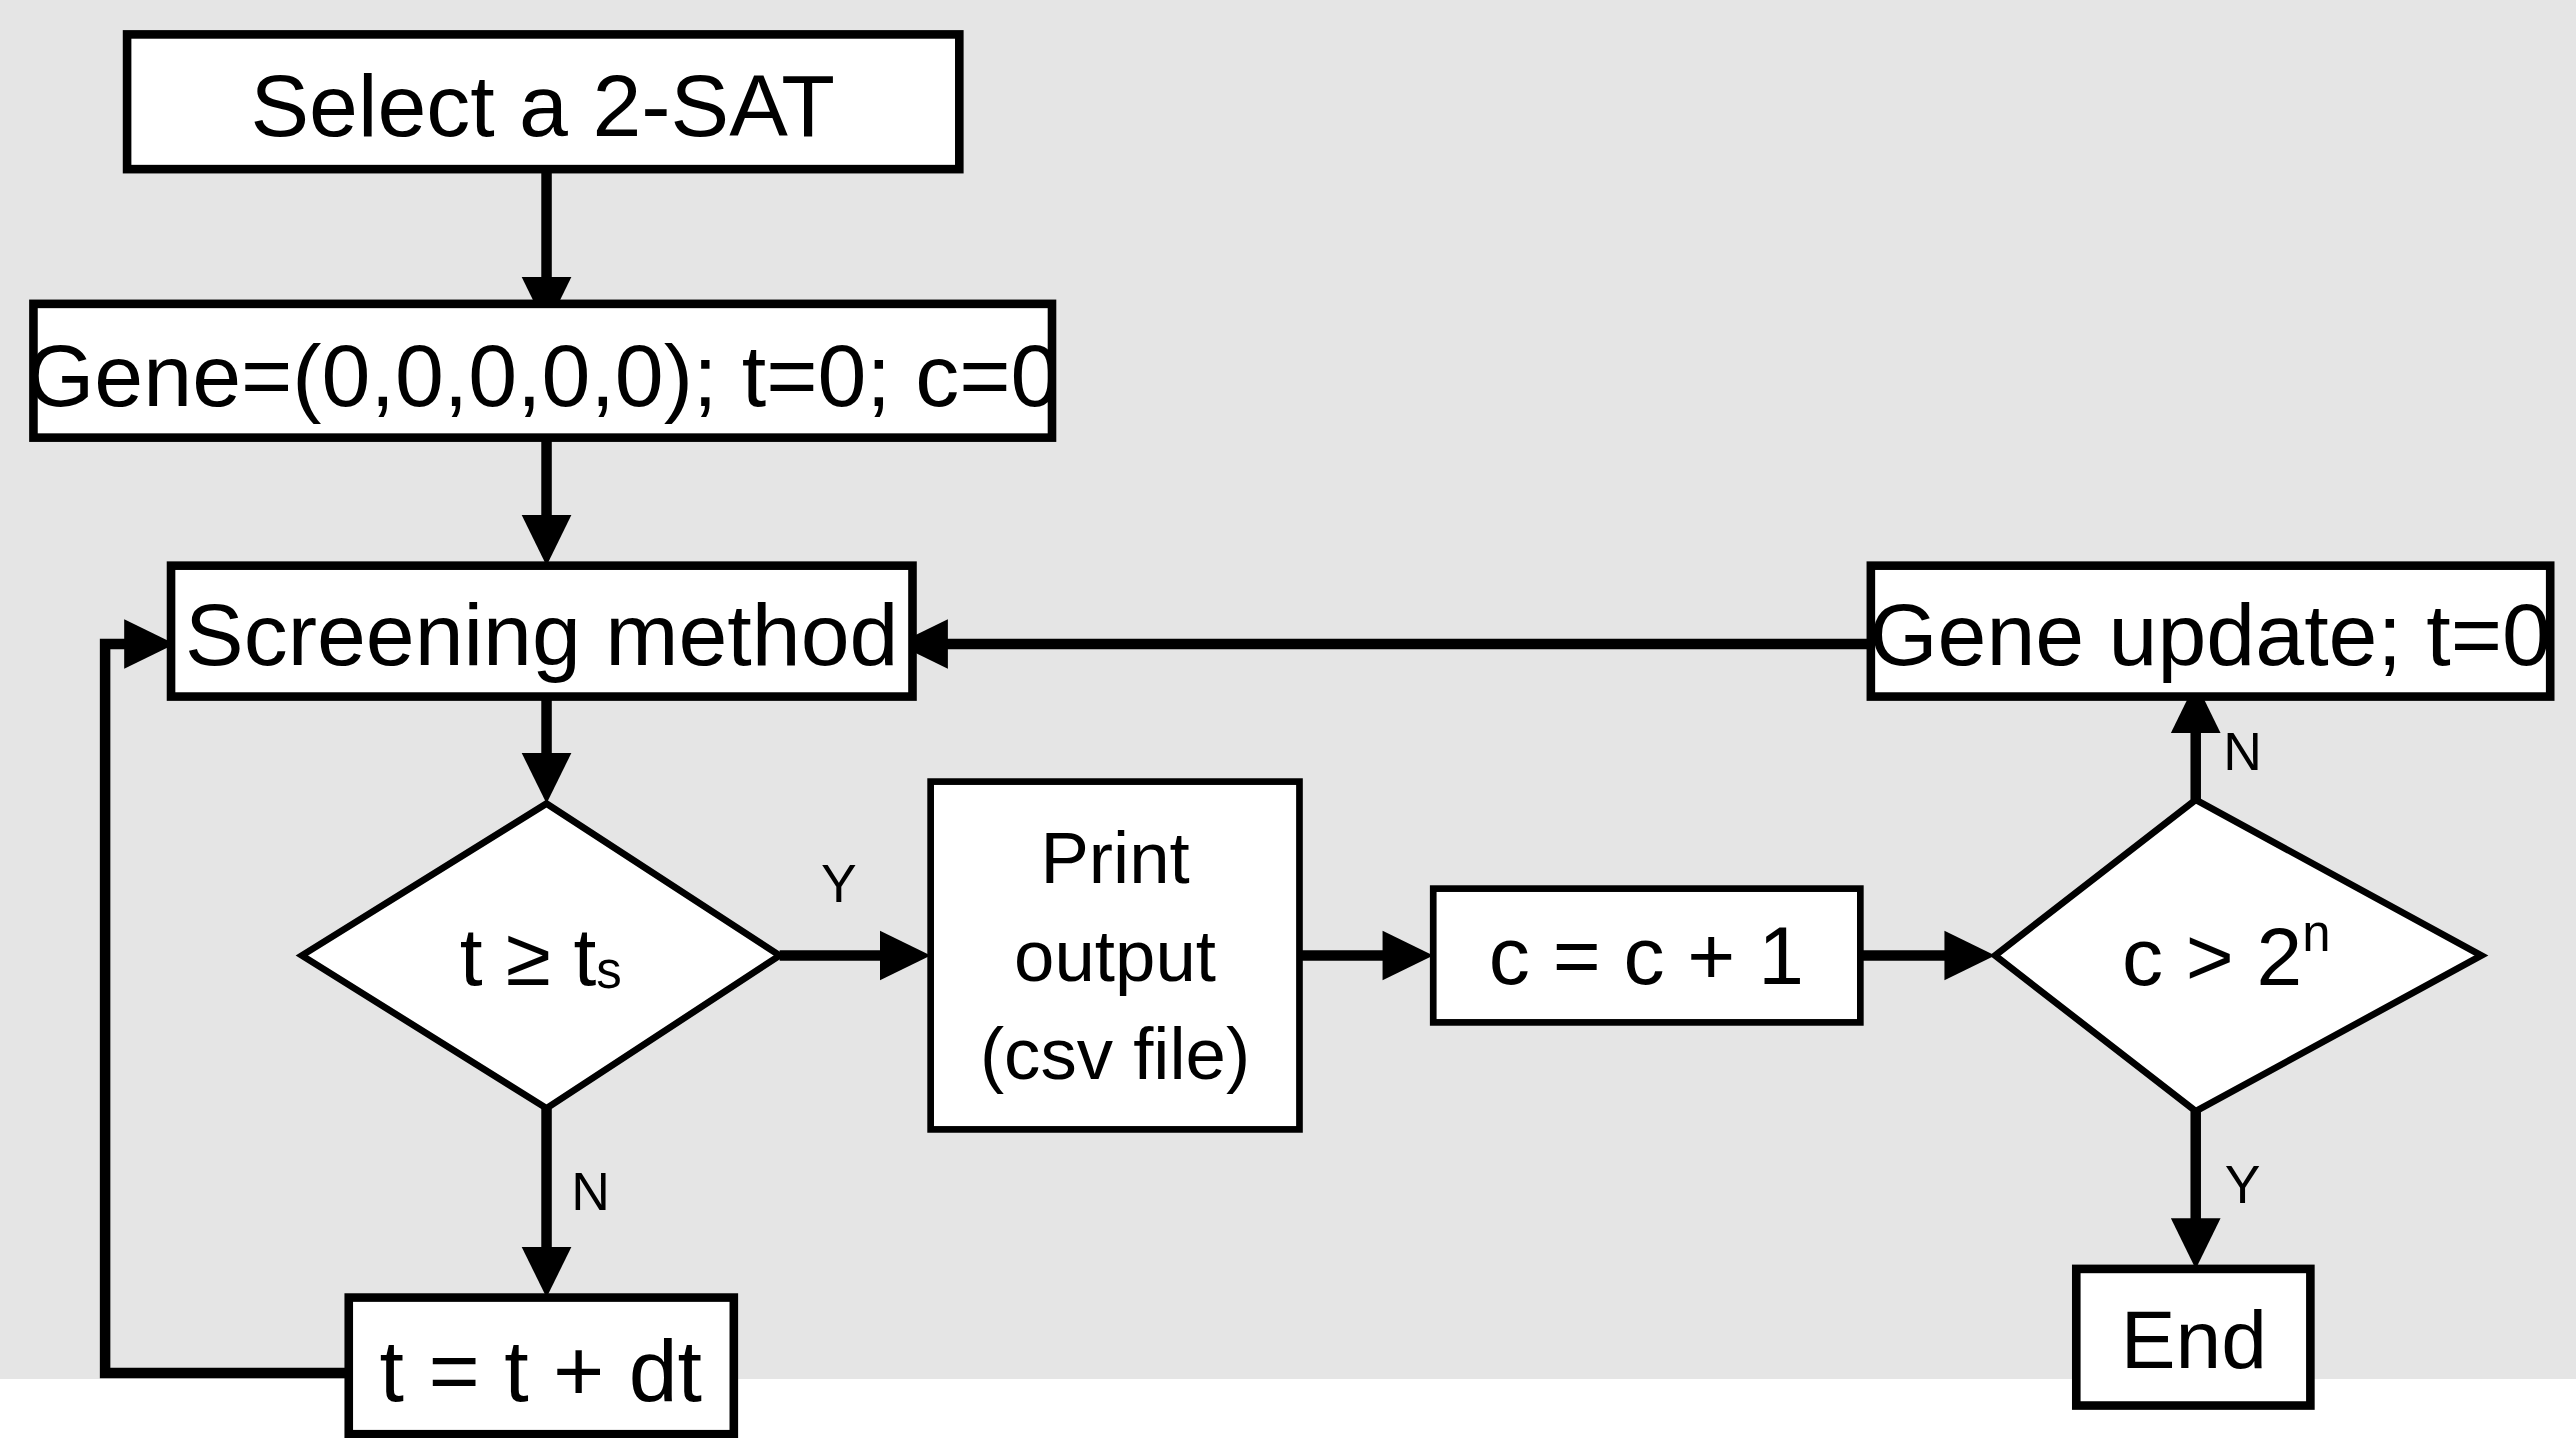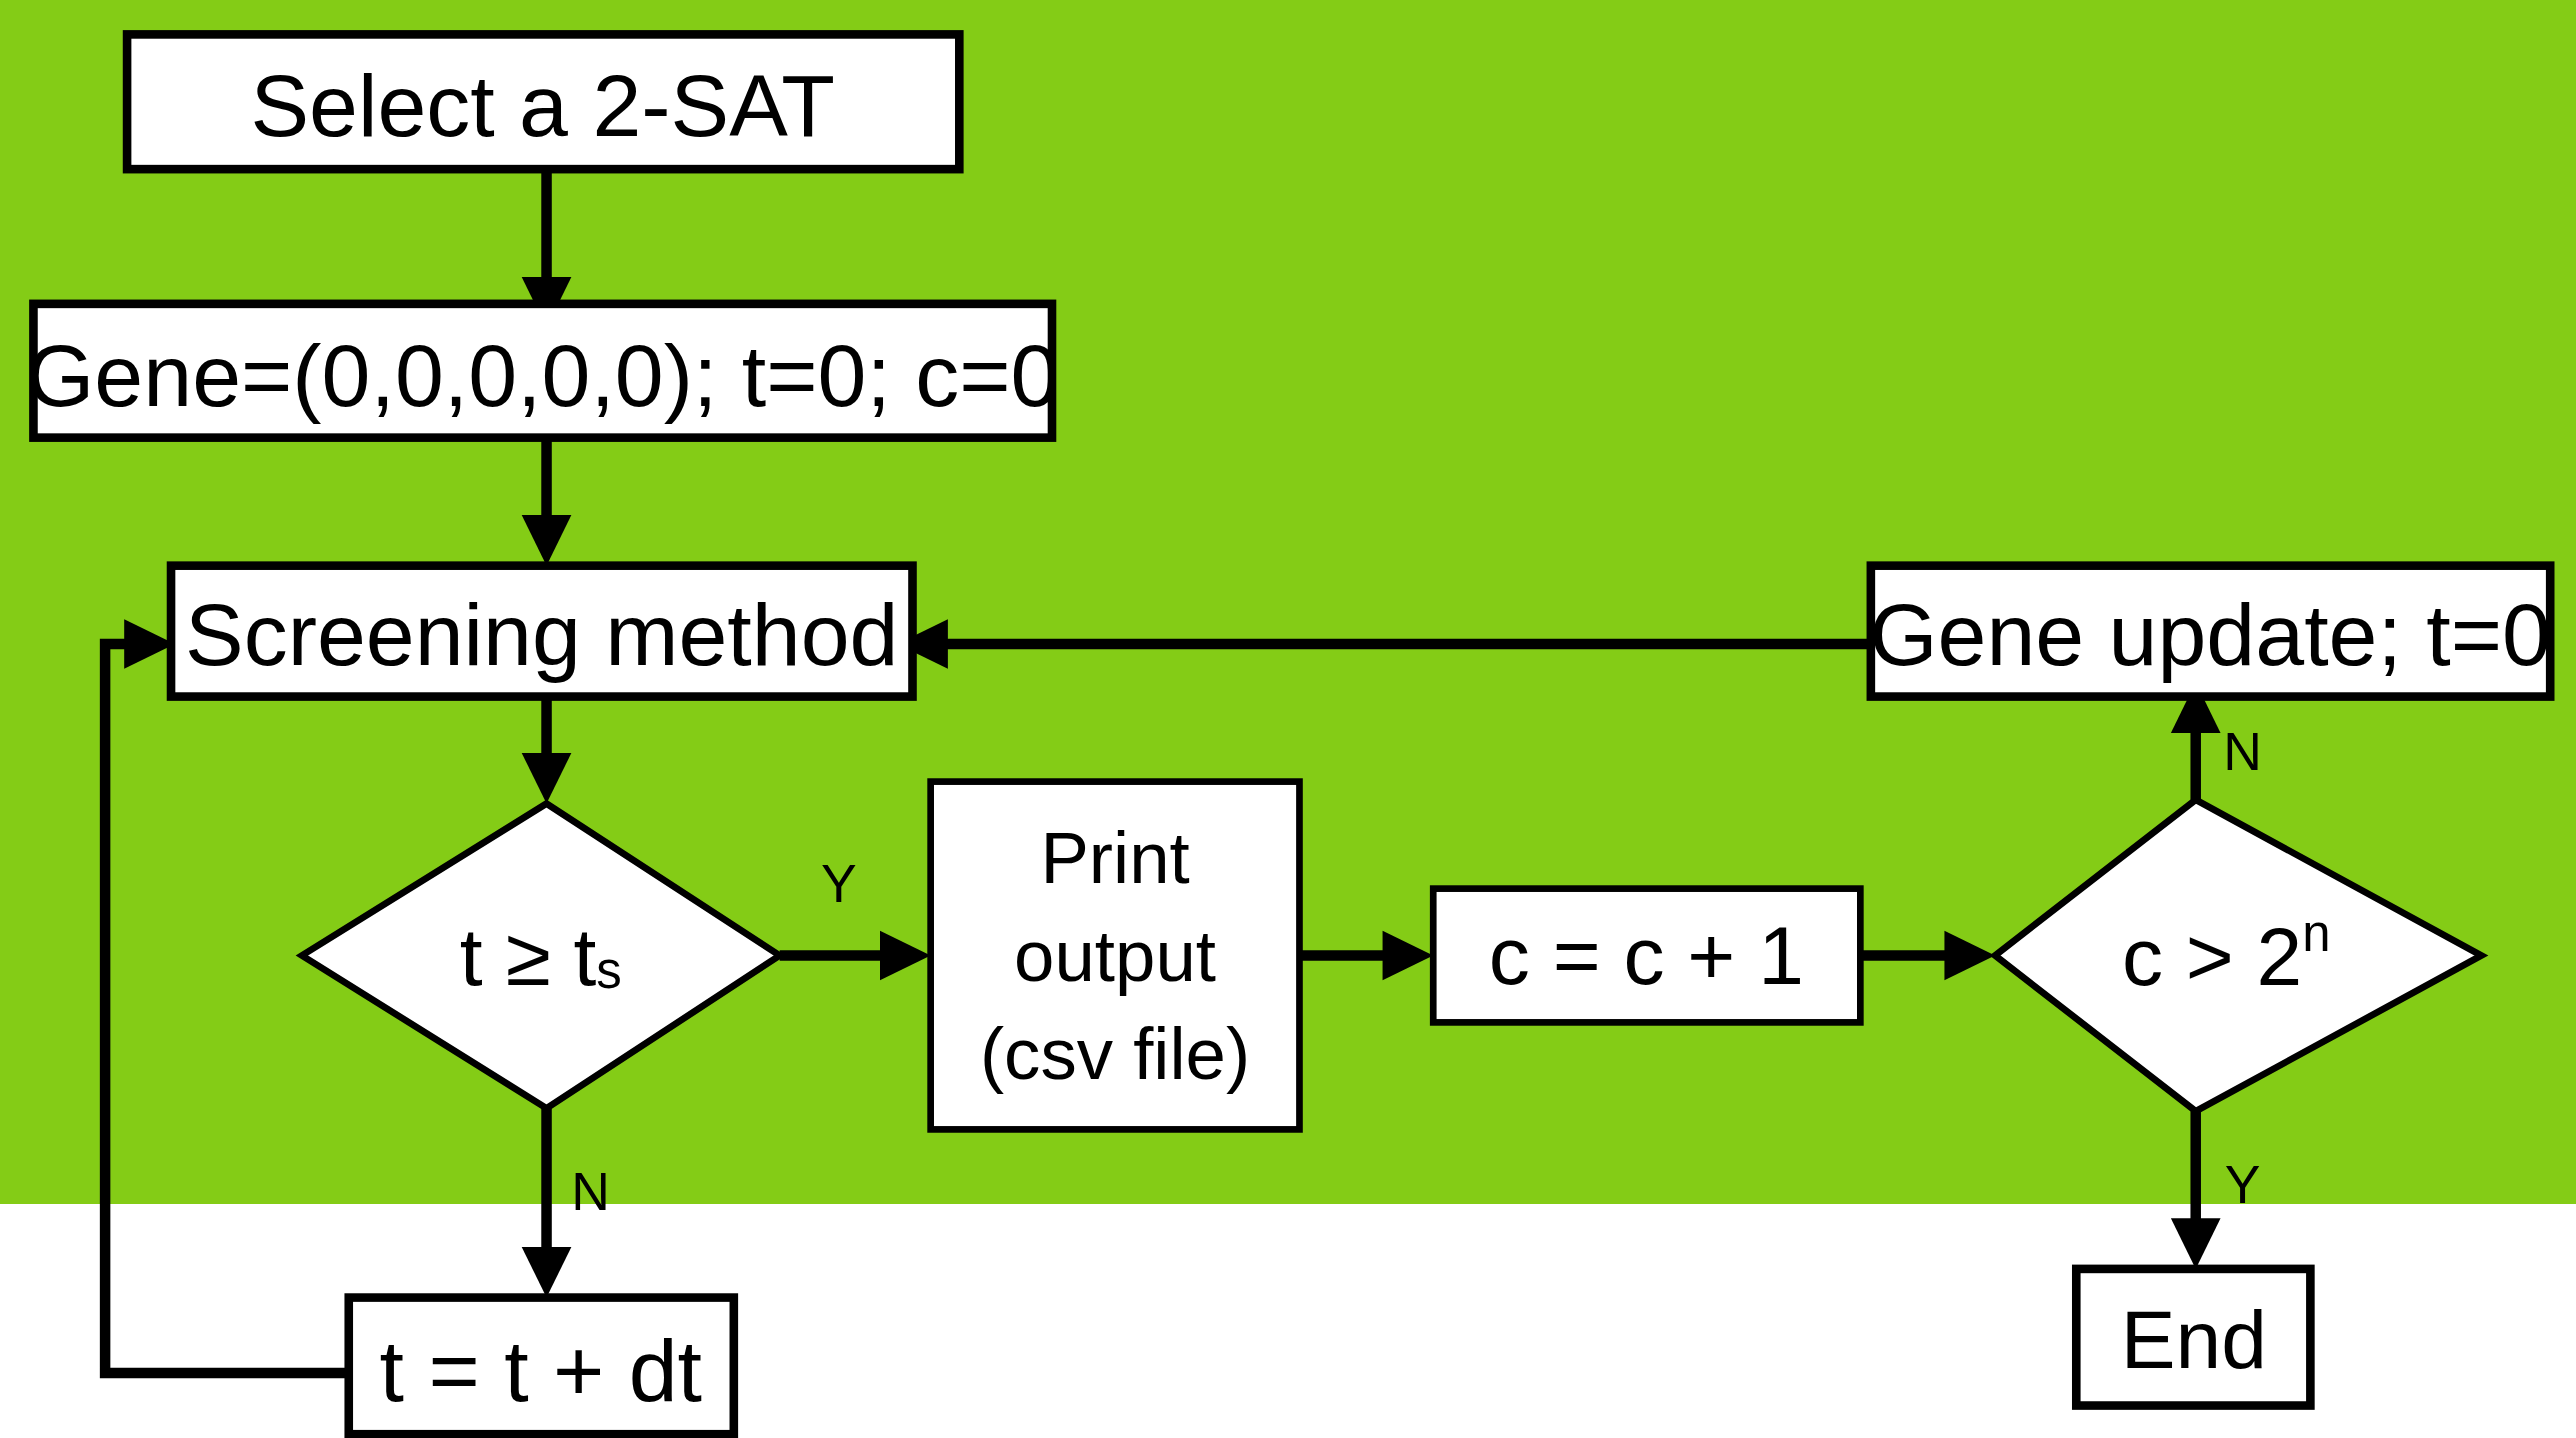--- a/index.html
+++ b/index.html
@@ -9,22 +9,22 @@
   }
   body {
     width: 2576px;
     height: 1439px;
     overflow: hidden;
     font-family: "Liberation Sans", sans-serif;
   }
   #flowchart-root {
     position: relative;
     width: 2576px;
-    height: 1204px;
-    background: #84cc16;
+    height: 1379px;
+    background: #e5e5e5;
   }
   svg#flow-svg {
     position: absolute;
     top: 0;
     left: 0;
     width: 2576px;
     height: 1439px;
     display: block;
   }
   .node-shape {

